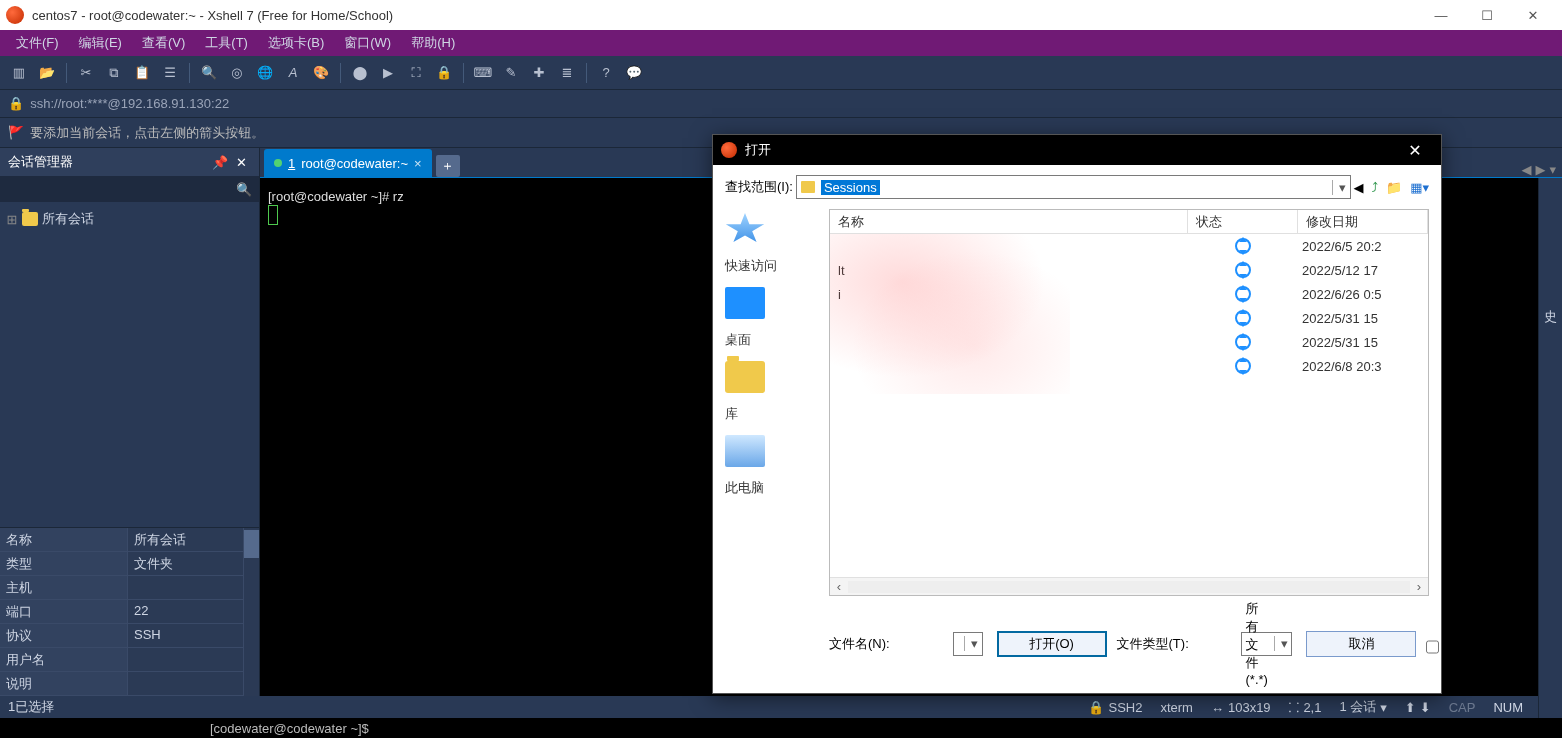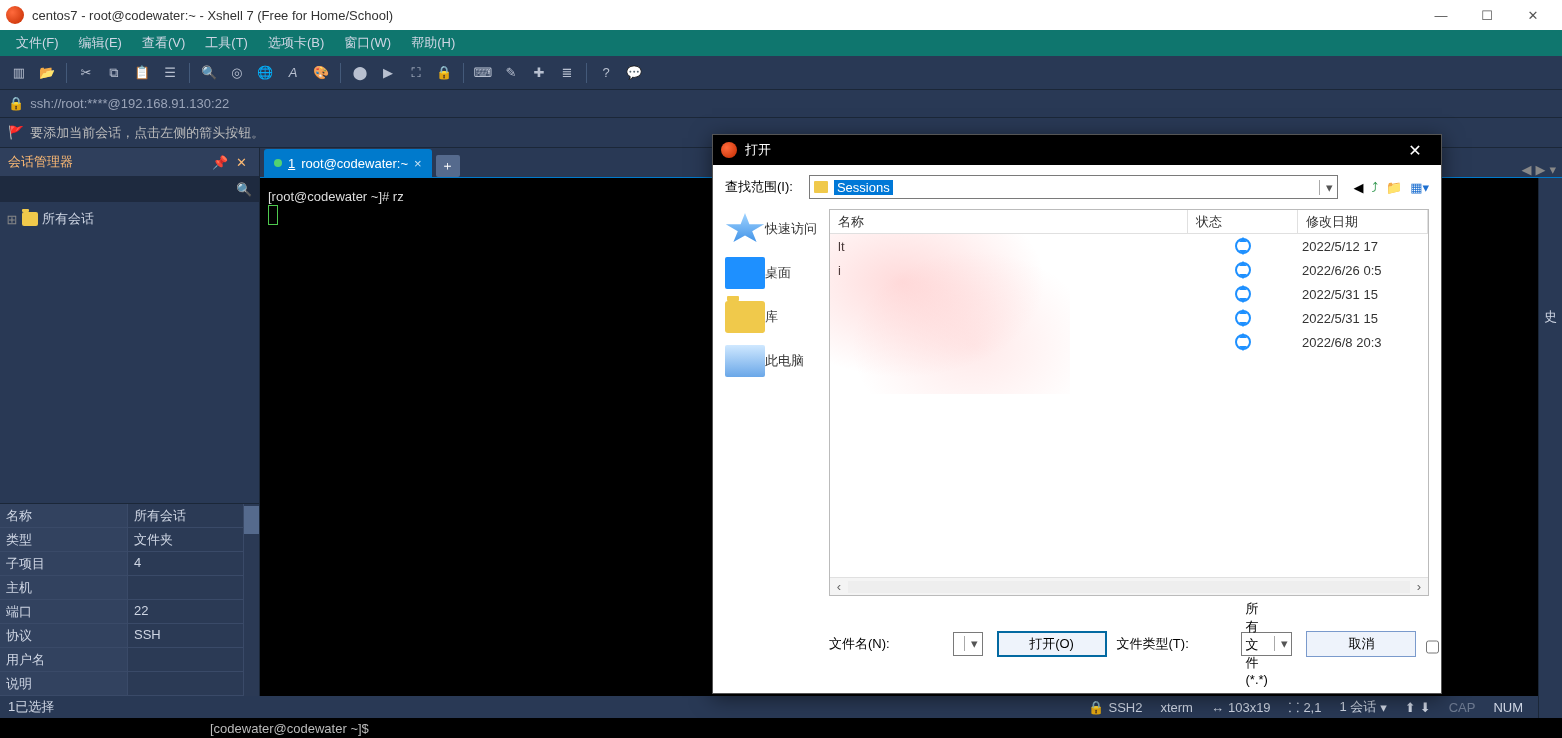--- a/index.html
+++ b/index.html
@@ -5,42 +5,42 @@
 *{box-sizing:border-box;margin:0;padding:0;font-family:"Microsoft YaHei",Arial,sans-serif;font-size:13px;user-select:none}
 body{background:#1e1e1e;width:1562px;height:738px;overflow:hidden;position:relative}
 
 
 .titlebar{height:30px;background:#ffffff;color:#444;display:flex;align-items:center;padding:0 6px}
 .titlebar .logo{width:18px;height:18px;border-radius:50%;background:radial-gradient(circle at 35% 35%,#ff6a3c,#c22b00);margin-right:8px}
 .titlebar .title{flex:1;color:#333}
 .titlebar .winbtn{width:46px;height:30px;display:flex;align-items:center;justify-content:center;color:#555}
 
 
-.menubar{height:26px;background:#0f766e;color:#cfd6e4;display:flex;align-items:center;padding:0 6px}
+.menubar{height:26px;background:#701a75;color:#cfd6e4;display:flex;align-items:center;padding:0 6px}
 .menubar span{padding:3px 10px;cursor:default}
 
 
 .toolbar{height:34px;background:#293955;display:flex;align-items:center;padding:0 6px;gap:2px;border-bottom:1px solid #1b2738}
 .tbtn{width:26px;height:26px;display:flex;align-items:center;justify-content:center;color:#b8c0d0;border-radius:3px}
 .tsep{width:1px;height:20px;background:#445a7a;margin:0 4px}
 
 
 .addrbar{height:28px;background:#293955;display:flex;align-items:center;padding:0 8px;color:#9aa4b8;border-bottom:1px solid #1b2738}
 .lock-icon{color:#c9a25f;margin-right:6px}
 
 
 .hintbar{height:30px;background:#293955;display:flex;align-items:center;padding:0 8px;color:#bbb;border-bottom:1px solid #1b2738}
 .flag-icon{color:#ff5577;margin-right:6px}
 
 
 .main{display:flex;height:calc(100% - 30px - 26px - 34px - 28px - 30px - 22px - 20px)}
 
 
 .smgr{width:260px;background:#293955;display:flex;flex-direction:column;border-right:1px solid #1b2738}
-.smgr-head{height:28px;display:flex;align-items:center;padding:0 8px;color:#fdba74;background:#2f3f5c}
+.smgr-head{height:28px;display:flex;align-items:center;padding:0 8px;color:#ffffff;background:#2f3f5c}
 .smgr-head .spacer{flex:1}
 .smgr-head .pin,.smgr-head .close{padding:0 4px;cursor:default}
 .smgr-search{height:26px;background:#1e2a3f;margin:0;display:flex;align-items:center;padding:0 6px}
 .smgr-search input{flex:1;background:transparent;border:none;outline:none;color:#ccc}
 .smgr-tree{flex:1;padding:6px 4px;color:#cfd6e4;overflow:hidden}
 .tree-row{display:flex;align-items:center;gap:4px;padding:2px 2px}
 .tree-toggle{width:12px;text-align:center;color:#888}
 .folder-icon{width:16px;height:14px;background:#f0c94b;border-radius:2px;position:relative}
 .folder-icon::before{content:"";position:absolute;top:-3px;left:0;width:7px;height:3px;background:#f0c94b;border-radius:1px}
 
@@ -76,32 +76,32 @@
 .lower{height:20px;background:#000;color:#bbb;font-family:Consolas,monospace;font-size:16px;padding-left:210px;display:flex;align-items:center}
 
 
 .dlg{position:absolute;left:712px;top:134px;width:730px;height:560px;background:#fff;box-shadow:0 4px 20px rgba(0,0,0,.5);display:flex;flex-direction:column;border:1px solid #555}
 .dlg-title{height:30px;background:#000;color:#fff;display:flex;align-items:center;padding:0 8px}
 .dlg-title .logo{width:16px;height:16px;border-radius:50%;background:radial-gradient(circle at 35% 35%,#ff6a3c,#c22b00);margin-right:8px}
 .dlg-title .t{flex:1}
 .dlg-title .x{width:36px;text-align:center;font-size:16px}
 .dlg-body{flex:1;display:flex;flex-direction:column;padding:10px 12px 12px 12px;gap:10px}
 
-.dlg-lookin{display:flex;align-items:center;gap:16px}
+.dlg-lookin{display:flex;align-items:center;gap:3px}
 .dlg-lookin label{white-space:nowrap}
 .combo{flex:1;height:24px;border:1px solid #7a7a7a;display:flex;align-items:center;padding:0 4px;gap:6px;background:#fff}
 .combo .fico{width:14px;height:12px;background:#f0c94b;border-radius:1px}
 .combo .sel{background:#0078d7;color:#fff;padding:0 3px}
 .combo .dd{margin-left:auto;border-left:1px solid #aaa;padding-left:6px;color:#555}
 .navicons{display:flex;gap:8px;font-size:15px}
 .navicons span{cursor:default}
 
 .dlg-mid{flex:1;display:flex;gap:0;min-height:0}
 .places{width:104px;display:flex;flex-direction:column;align-items:center;gap:12px;padding-top:4px;color:#333;font-size:12px}
-.place{display:flex;flex-direction:row;align-items:center;gap:0;width:100%}
+.place{display:flex;flex-direction:column;gap:12px;width:100%}
 .place .ic{width:40px;height:32px}
 .ic-star{background:linear-gradient(#9fd3ff,#3a8ee6);clip-path:polygon(50% 0,61% 35%,98% 35%,68% 57%,79% 91%,50% 70%,21% 91%,32% 57%,2% 35%,39% 35%)}
 .ic-desk{background:#1e90ff;border-radius:2px}
 .ic-lib{background:#f0c94b;border-radius:3px;position:relative}
 .ic-lib::before{content:"";position:absolute;top:-5px;left:2px;width:12px;height:5px;background:#f0c94b;border-radius:1px}
 .ic-pc{background:linear-gradient(#cfe8ff,#6aa7e8);border-radius:2px}
 .ic-net{background:linear-gradient(#cfe8ff,#6aa7e8);border-radius:50%}
 
 .filelist{flex:1;border:1px solid #bbb;display:flex;flex-direction:column;min-height:0}
 .fl-head{height:24px;display:flex;background:#fff;border-bottom:1px solid #e0e0e0}
@@ -222,24 +222,20 @@
         <div class="props-rows" id="props-rows">
             <div class="prow">
               <div class="k">名称</div>
               <div class="v">所有会话</div>
             </div>
             <div class="prow">
               <div class="k">类型</div>
               <div class="v">文件夹</div>
             </div>
             <div class="prow">
-              <div class="k">子项目</div>
-              <div class="v">4</div>
-            </div>
-            <div class="prow">
               <div class="k">主机</div>
               <div class="v"></div>
             </div>
             <div class="prow">
               <div class="k">端口</div>
               <div class="v">22</div>
             </div>
             <div class="prow">
               <div class="k">协议</div>
               <div class="v">SSH</div>
@@ -354,20 +350,27 @@
       </div>
 
       <div class="filelist">
         <div class="fl-head">
           <div class="col c1">名称</div>
           <div class="col c2">状态</div>
           <div class="col c3">修改日期</div>
         </div>
         <div class="fl-rows" id="fl-rows">
           <div class="smudge"></div>
+        <div class="fr">
+              <div class="c1"></div>
+              <div class="c2">
+                <span class="sync"></span>
+              </div>
+              <div class="c3">2022/6/5 20:2</div>
+            </div>
             <div class="fr">
               <div class="c1">lt</div>
               <div class="c2">
                 <span class="sync"></span>
               </div>
               <div class="c3">2022/5/12 17</div>
             </div>
             <div class="fr">
               <div class="c1">i</div>
               <div class="c2">

